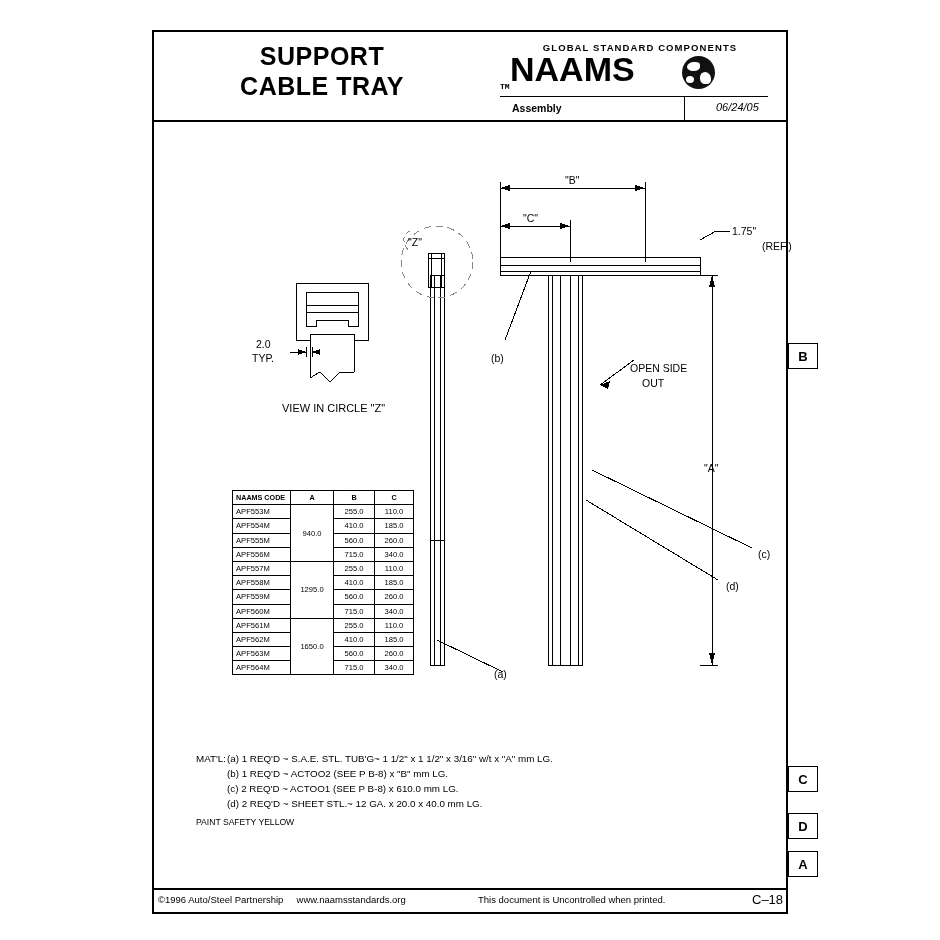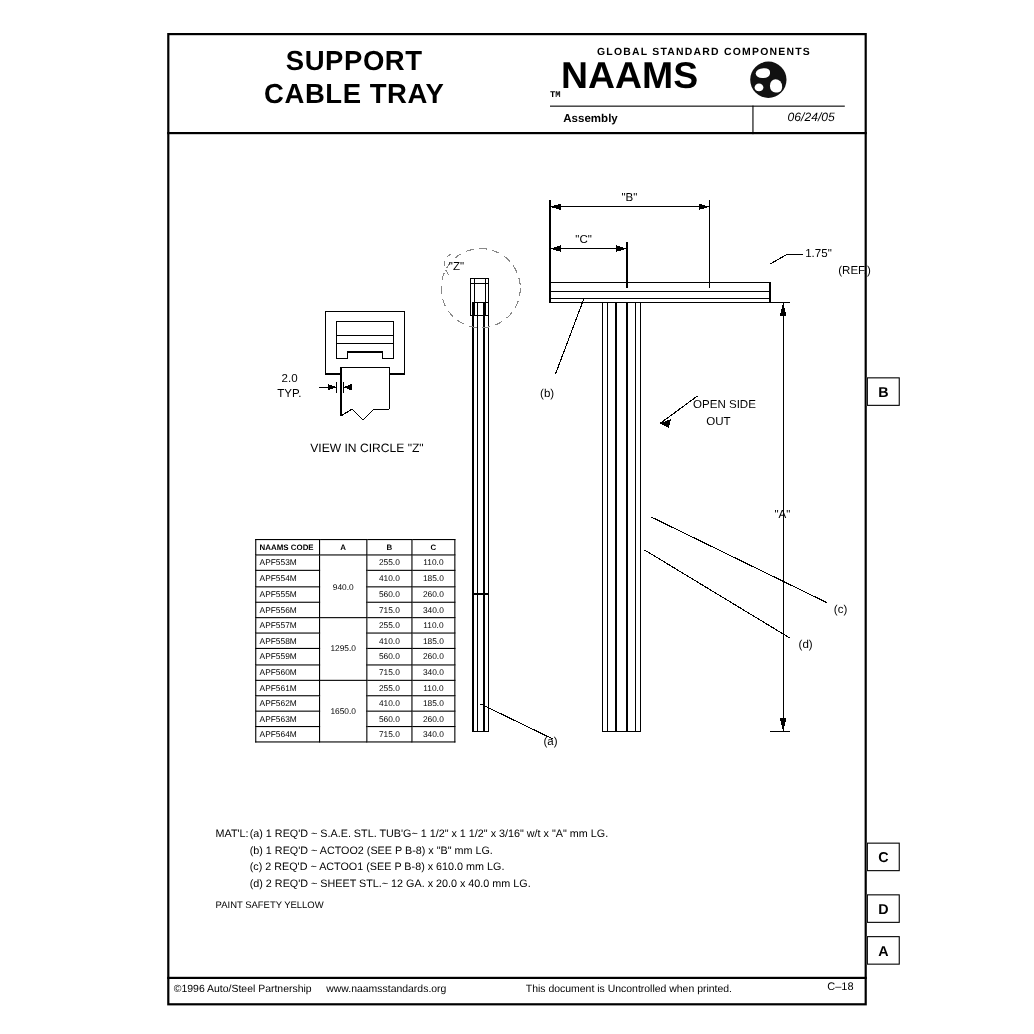--- a/index.html
+++ b/index.html
@@ -22,21 +22,21 @@
   .globe:after{content:"";position:absolute;left:18px;top:16px;width:11px;height:12px;background:#fff;border-radius:50% 60% 40% 50%;}
   .globe-b{position:absolute;left:4px;top:20px;width:8px;height:7px;background:#fff;border-radius:50%;}
   .assembly{position:absolute;left:512px;top:102px;font-size:10.5px;font-weight:bold;}
   .date{position:absolute;left:700px;top:101px;font-size:11px;font-style:italic;margin-left:16px;}
   .title-sep-v{position:absolute;left:684px;top:96px;width:1px;height:26px;background:#000;}
   .title-sep-h{position:absolute;left:500px;top:96px;width:268px;height:1px;background:#000;}
 
   
   .foot-left{position:absolute;left:158px;top:894px;font-size:9.5px;}
   .foot-mid{position:absolute;left:478px;top:894px;font-size:9.5px;}
-  .foot-right{position:absolute;left:752px;top:892px;font-size:10px;}
+  .foot-right{position:absolute;left:752px;top:892px;font-size:13px;}
 
   
   .tab{position:absolute;width:30px;height:26px;border:1.5px solid #000;box-sizing:border-box;background:#fff;
        font-size:13px;font-weight:bold;display:flex;align-items:center;justify-content:center;}
   .tab-b{left:788px;top:343px;}
   .tab-c{left:788px;top:766px;}
   .tab-d{left:788px;top:813px;}
   .tab-a{left:788px;top:851px;}
   .txt{position:absolute;font-size:10.5px;white-space:pre;}
 

